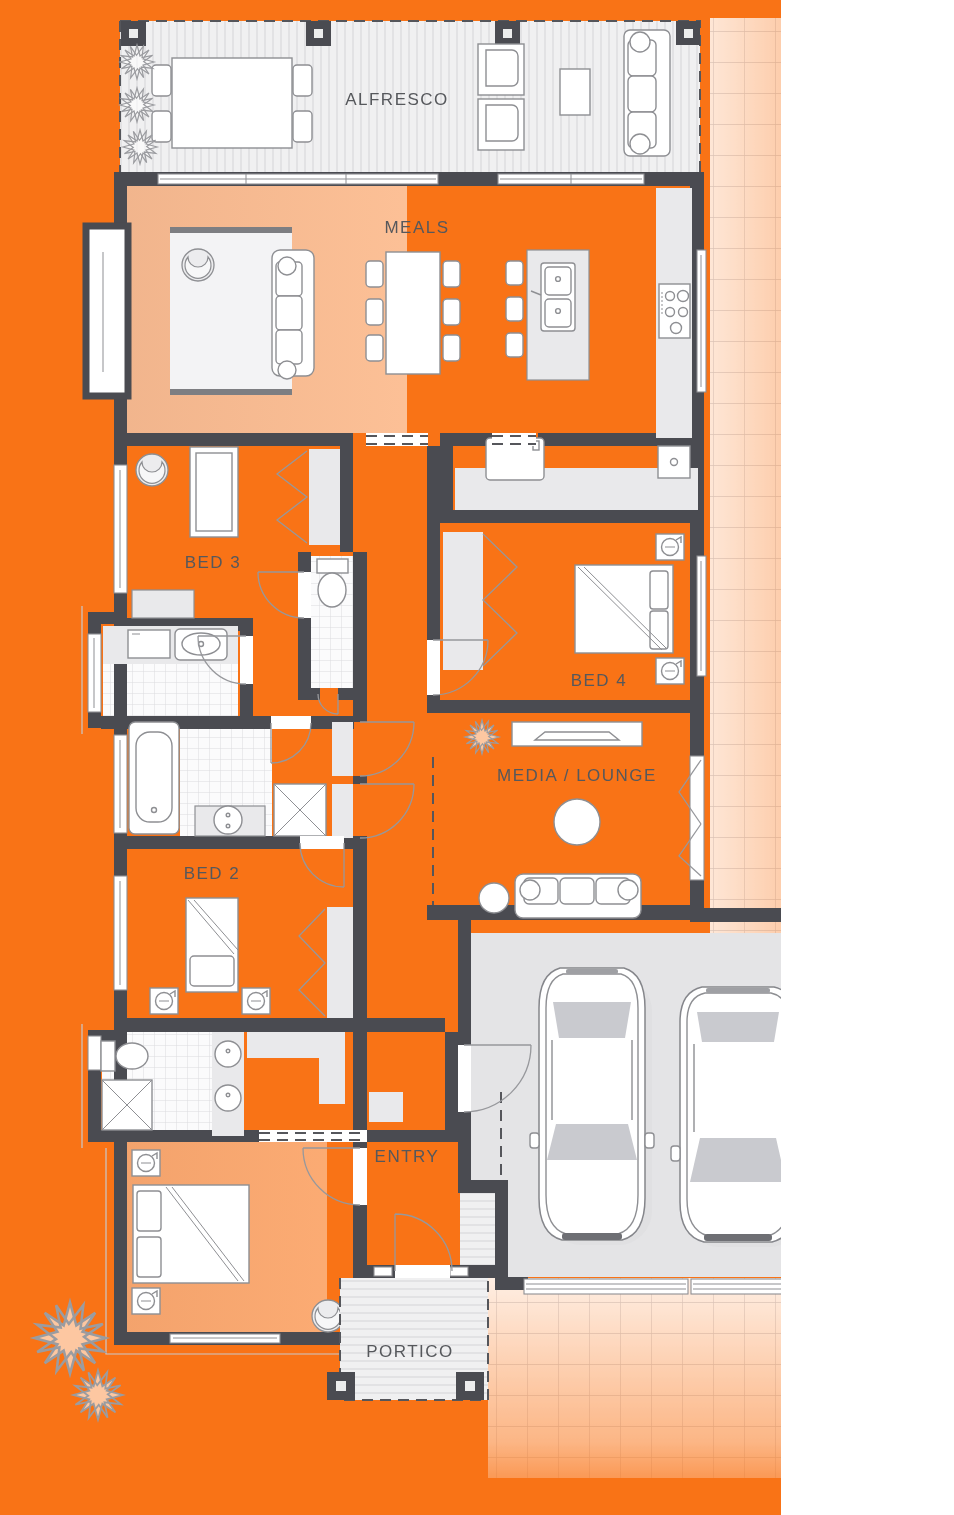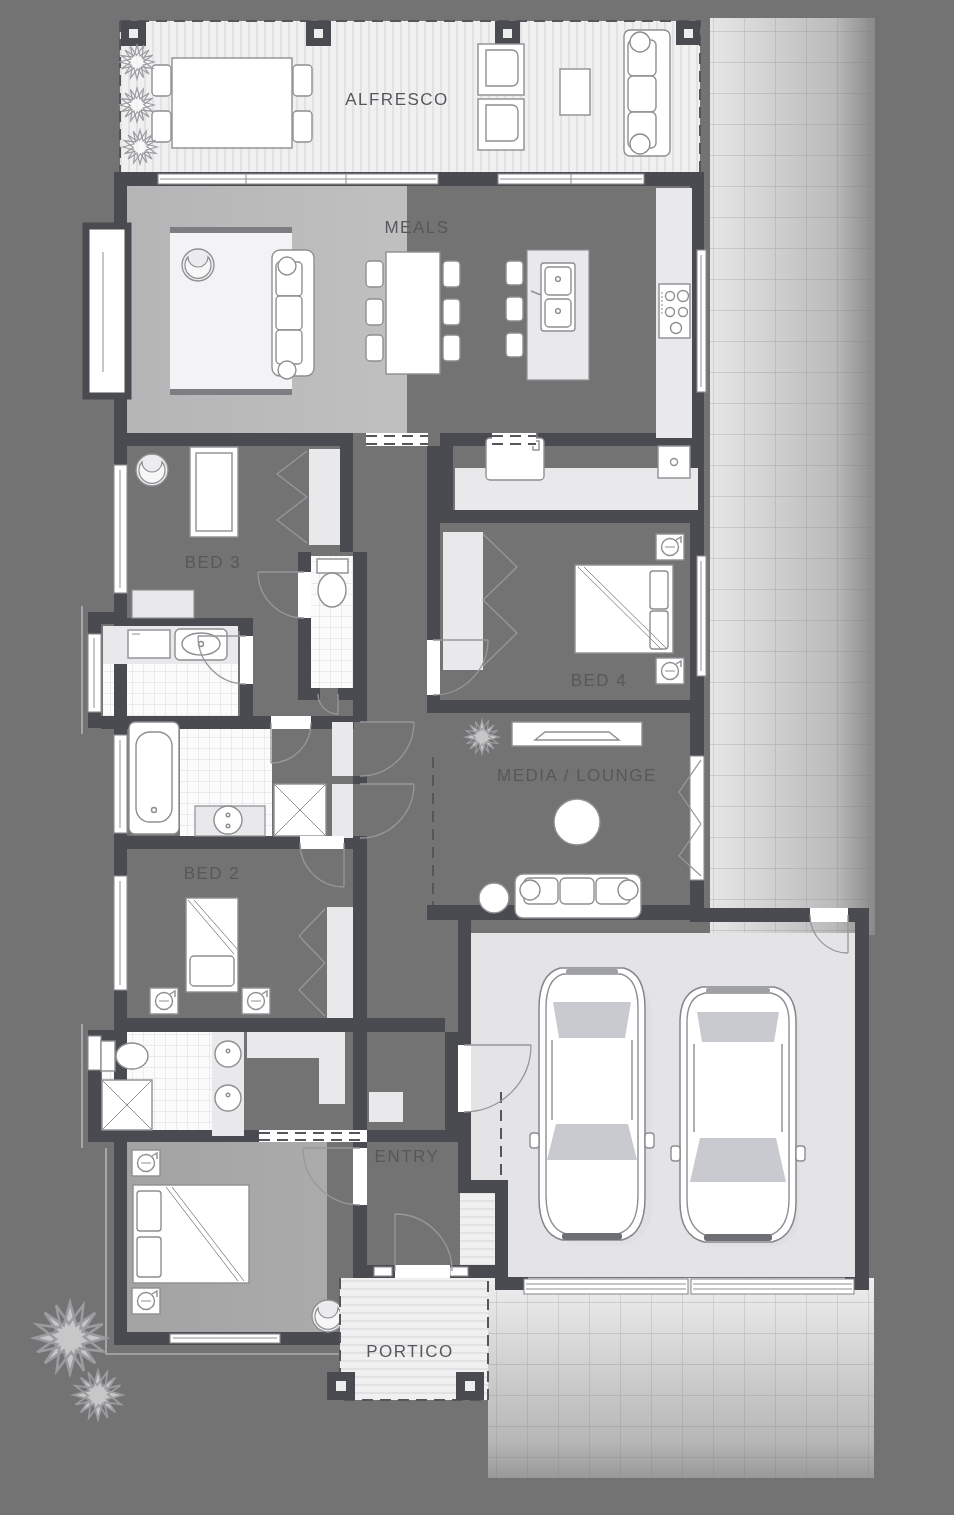--- a/index.html
+++ b/index.html
@@ -1,16 +1,16 @@
 <!DOCTYPE html>
 <html style="--wall: #4a4b51; --floor: #ffffff; --fixture-fill: #e9e9eb; --furniture-line: #8e8f93; --deck-fill: #f0f0f1; --deck-stripe: #e2e2e4; --tile-line: #dcdcdf; --grid-line: #d6d6da; --garage-floor: #e4e4e6; --label-text: #56585c; --dash-line: #55565b; --rug-bar: #7d7e82;"><head>
 <meta charset="utf-8">
 <style>
   html,body{margin:0;padding:0;background:#fff;}
-  .stage{position:relative;width:954px;height:1515px;background:#737373;overflow:hidden;}
+  .stage{position:relative;width:781px;height:1515px;background:#f97316;overflow:hidden;}
   svg{display:block;}
   .wall{fill:var(--wall);}
   .lf{fill:var(--fixture-fill);}
   .fl{fill:none;stroke:var(--furniture-line);stroke-width:1.4;}
   .flw{fill:#ffffff;stroke:var(--furniture-line);stroke-width:1.4;}
   .fll{fill:var(--fixture-fill);stroke:var(--furniture-line);stroke-width:1.2;}
   .soft{fill:#f3f3f5;}
   .bar{fill:var(--rug-bar);}
   .dash{fill:none;stroke:var(--dash-line);stroke-width:2;stroke-dasharray:11 7;}
   .door{fill:none;stroke:#97989c;stroke-width:1.3;}

